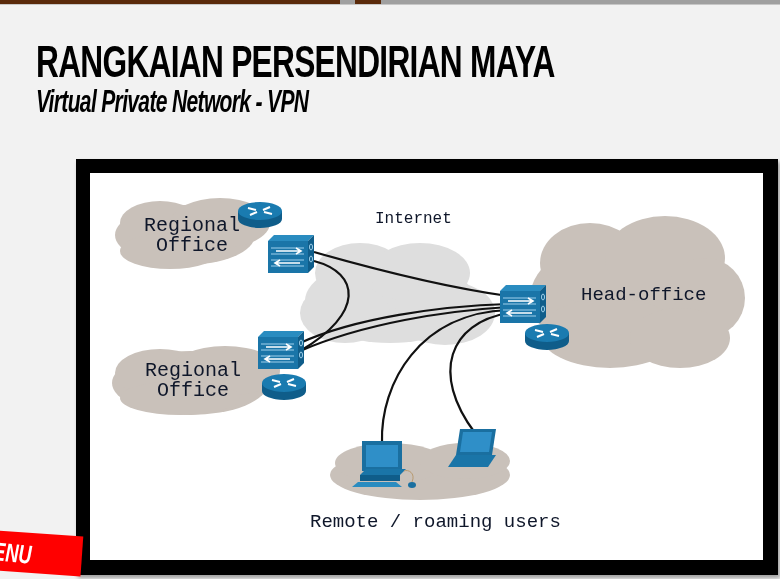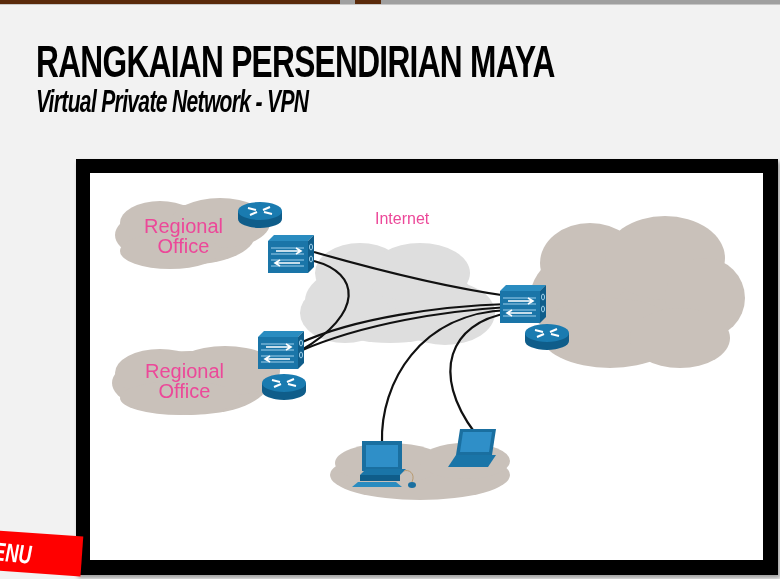--- a/index.html
+++ b/index.html
@@ -36,21 +36,21 @@
     position: absolute; left: 76px; top: 159px; width: 702px; height: 416px;
     background: #000;
     box-shadow: 2px 3px 4px rgba(0,0,0,0.35);
   }
   .frame-inner {
     position: absolute; left: 14px; top: 14px; width: 673px; height: 387px;
     background: #fff; overflow: hidden;
   }
   .diagram { position: absolute; left: 0; top: 0; }
   .lbl {
-    position: absolute; color: #ec4899; font-family: Liberation Sans, sans-serif;
+    position: absolute; color: #0f172a; font-family: Liberation Mono, monospace;
     text-align: center; white-space: nowrap;
   }
 
   .menu-tab {
     position: absolute; left: -18px; top: 533px; width: 100px; height: 40px;
     background: #ff0000; transform: rotate(4deg);
   }
   .menu-text {
     position: absolute; left: -6px; top: 536px;
     font-family: "Liberation Sans", sans-serif; font-weight: bold; font-style: italic;
@@ -167,18 +167,20 @@
     <div class="lbl" style="left:54px; top:43px; font-size:20px; line-height:20px;">
       <div>Regional</div>
       <div>Office</div>
     </div>
 
     <div class="lbl" style="left:55px; top:188px; font-size:20px; line-height:20px;">
       <div>Regional</div>
       <div>Office</div>
     </div>
 
+    <div class="lbl" style="left:491px; top:111px; font-size:19px;">Head-office</div>
 
+    <div class="lbl" style="left:220px; top:338px; font-size:19px;">Remote / roaming users</div>
   </div>
 </div>
 
 <div class="menu-tab"></div>
 <div class="menu-text">ENU</div>
 
 </body></html>

